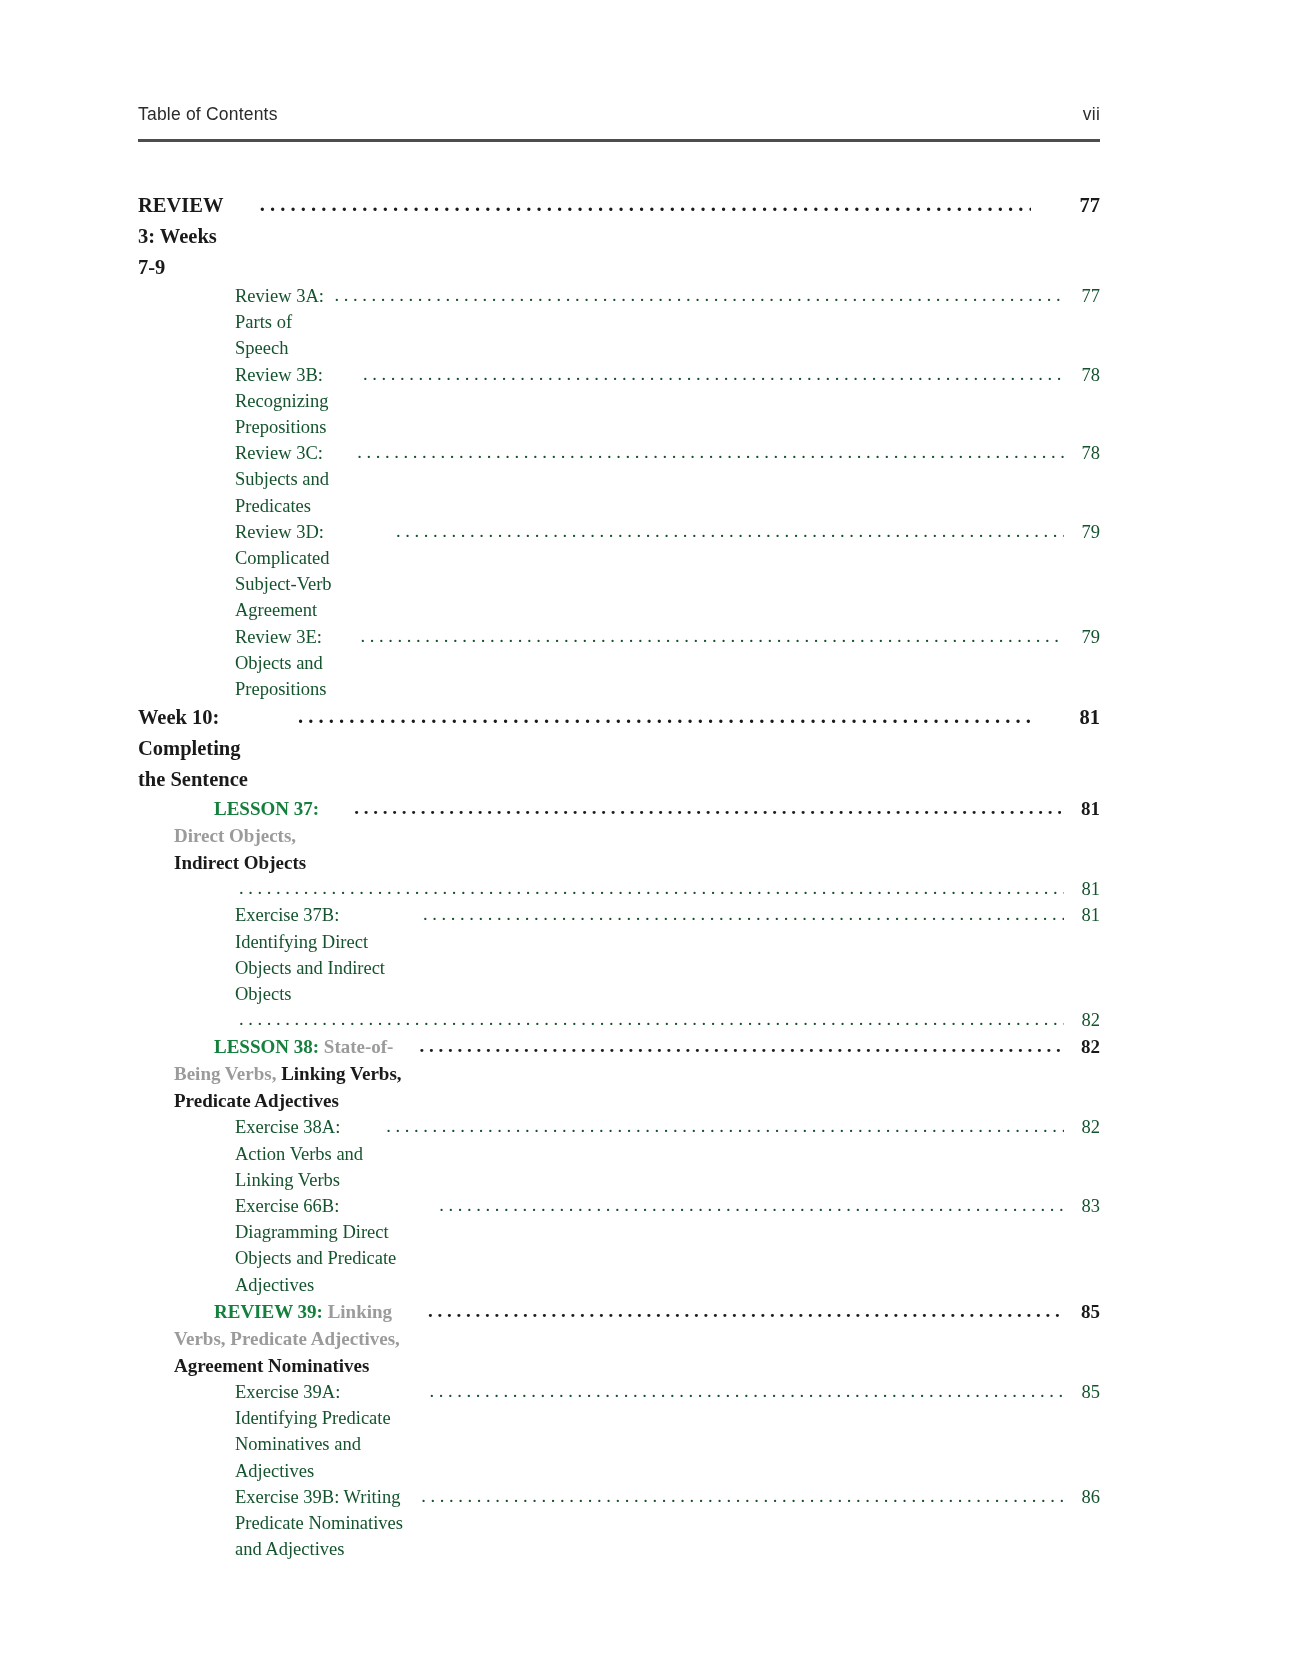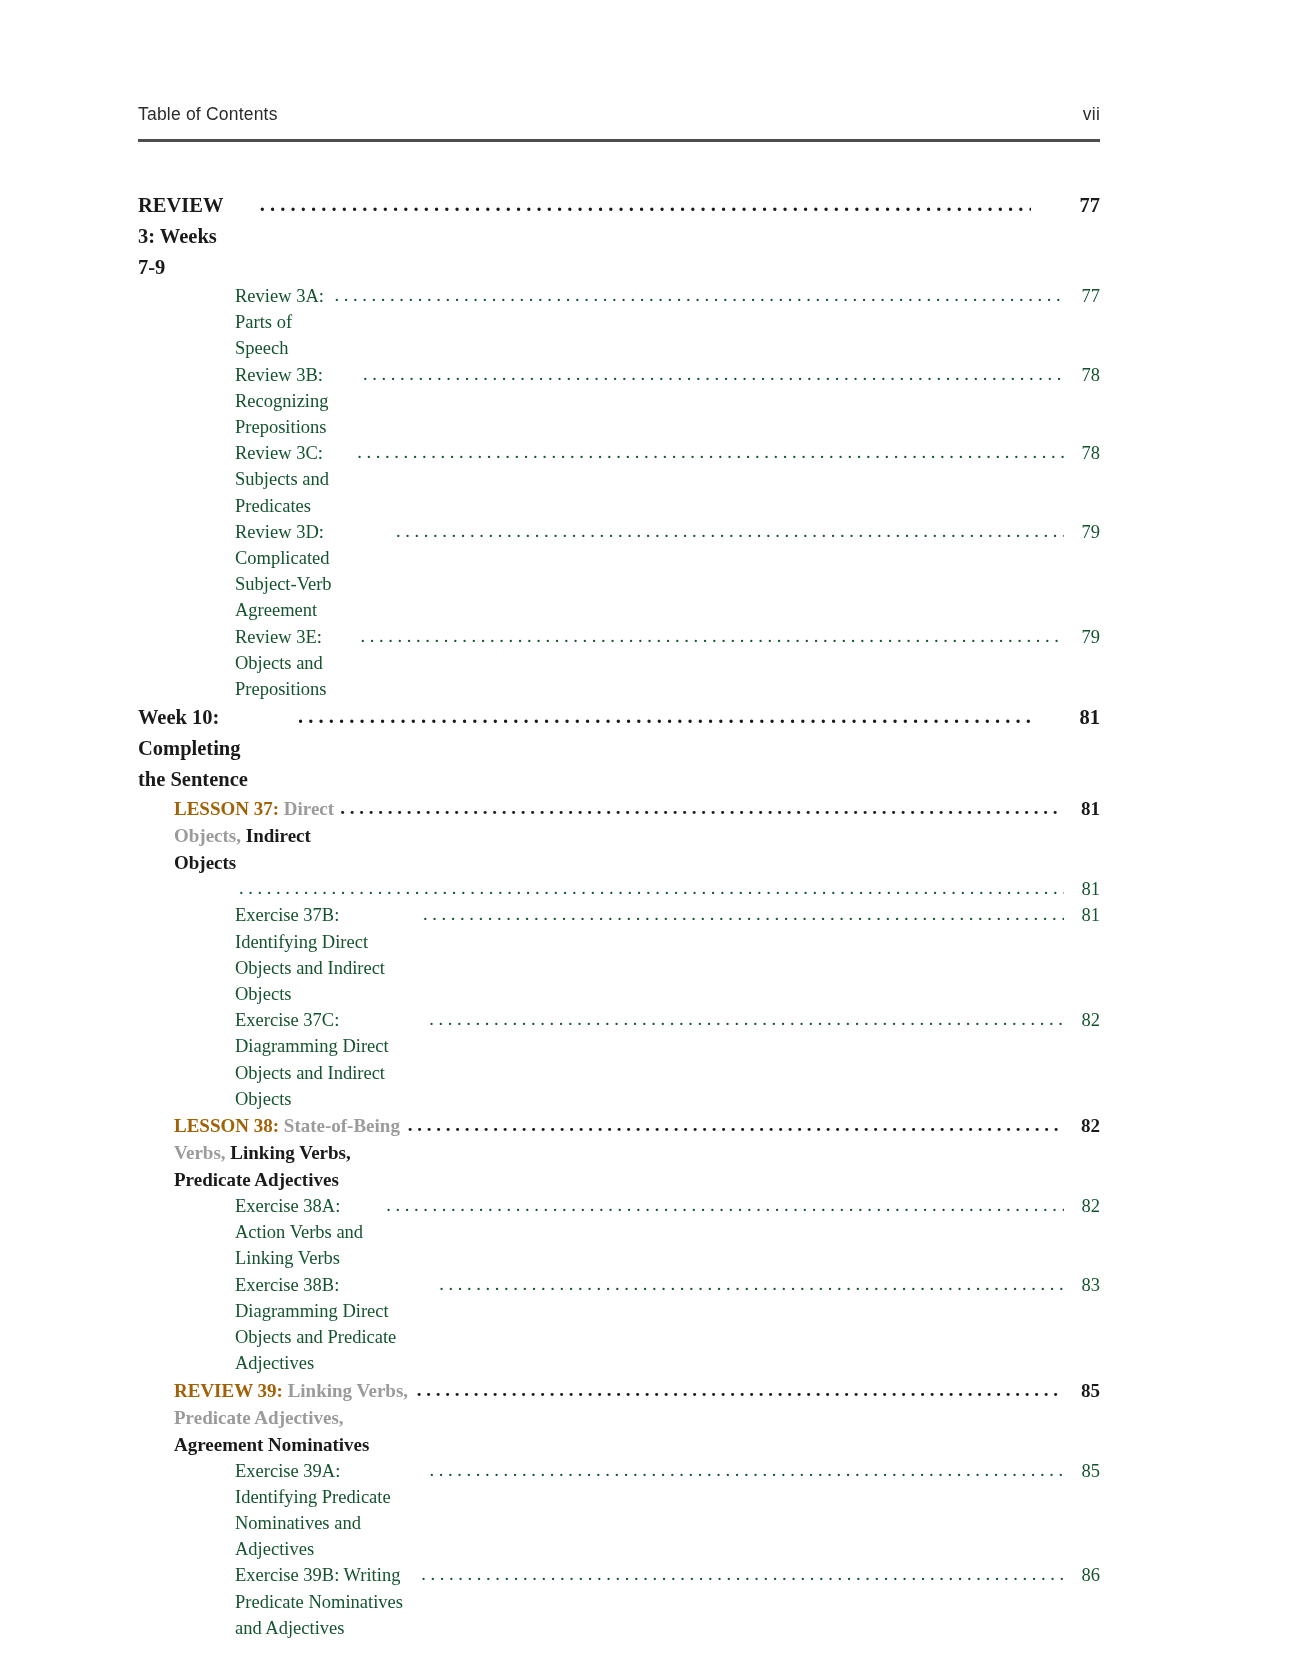--- a/index.html
+++ b/index.html
@@ -101,21 +101,21 @@
   .lvl0 .pg { min-width: 36px; }
 
   
   .lvl1 {
     font-weight: bold;
     font-size: 19px;
     line-height: 27px;
     margin-left: 36px;
     width: calc(100% - 36px);
   }
-  .lvl1 .lesson-num { color: #a16207; }
+  .lvl1 .lesson-num { color: #15803d; margin-left: 40px; }
   .lvl1 .muted { color: #9b9b9b; font-weight: bold; }
   .lvl1 .pg { min-width: 36px; }
 
   
   .lvl2 {
     font-weight: normal;
     font-size: 18.5px;
     line-height: 26.2px;
     margin-left: 97px;
     width: calc(100% - 97px);
@@ -178,36 +178,35 @@
       <div class="entry lvl2">
         <span class="leader"></span>
         <span class="pg">81</span>
       </div>
       <div class="entry lvl2">
         <span class="label">Exercise 37B: Identifying Direct Objects and Indirect Objects</span>
         <span class="leader"></span>
         <span class="pg">81</span>
       </div>
       <div class="entry lvl2">
-        <span class="label">Exercise 37C: Diagramming Direct Objects and Indirect Objects</span>
         <span class="leader"></span>
         <span class="pg">82</span>
       </div>
       <div class="entry lvl1">
         <span class="label"><span class="lesson-num">LESSON 38: </span><span class="muted">State-of-Being Verbs, </span><span>Linking Verbs, Predicate Adjectives</span></span>
         <span class="leader"></span>
         <span class="pg">82</span>
       </div>
       <div class="entry lvl2">
         <span class="label">Exercise 38A: Action Verbs and Linking Verbs</span>
         <span class="leader"></span>
         <span class="pg">82</span>
       </div>
       <div class="entry lvl2">
-        <span class="label">Exercise 38B: Diagramming Direct Objects and Predicate Adjectives</span>
+        <span class="label">Exercise 66B: Diagramming Direct Objects and Predicate Adjectives</span>
         <span class="leader"></span>
         <span class="pg">83</span>
       </div>
       <div class="entry lvl1">
         <span class="label"><span class="lesson-num">REVIEW 39: </span><span class="muted">Linking Verbs, Predicate Adjectives, </span><span>Agreement Nominatives</span></span>
         <span class="leader"></span>
         <span class="pg">85</span>
       </div>
       <div class="entry lvl2">
         <span class="label">Exercise 39A: Identifying Predicate Nominatives and Adjectives</span>

